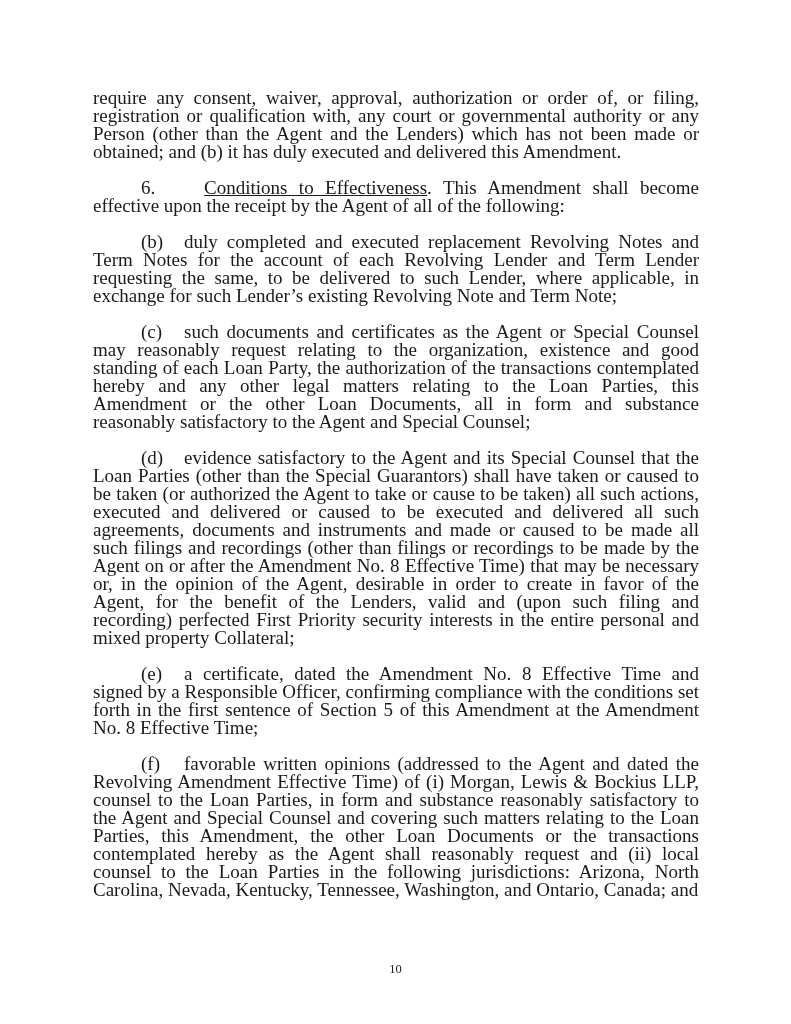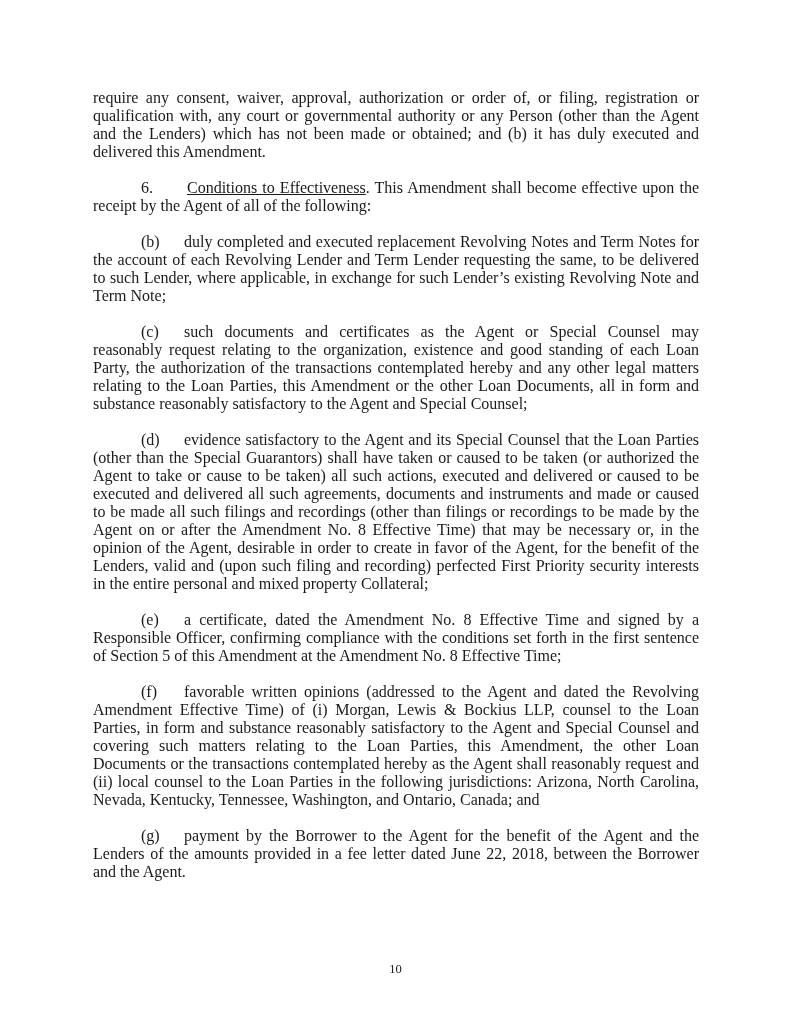--- a/index.html
+++ b/index.html
@@ -3,26 +3,26 @@
 <meta charset="utf-8">
 <style>
   html, body { margin: 0; padding: 0; background: #ffffff; }
   body {
     width: 791px; height: 1024px; position: relative; overflow: hidden;
     font-family: "Liberation Serif", "DejaVu Serif", serif;
     color: #1a1a1a;
   }
   .page {
     position: absolute; left: 93px; top: 89px; width: 606px;
-    font-size: 16px; line-height: 18px;
+    font-size: 19px; line-height: 18px;
   }
   p { margin: 0 0 18px 0; text-align: justify; }
   .ind { display: inline-block; width: 48px; }
   .lbl { display: inline-block; width: 43px; }
-  .u { text-decoration: underline; }
+  .u { text-decoration: underline; margin-left: 17px; }
   .pageno {
     position: absolute; left: 0; width: 791px; top: 962px;
     text-align: center; font-size: 12.5px;
   }
 </style>
 </head>
 <body>
 
 <div class="page">
   <p>require any consent, waiver, approval, authorization or order of, or filing, registration or qualification with, any court or governmental authority or any Person (other than the Agent and the Lenders) which has not been made or obtained; and (b) it has duly executed and delivered this Amendment.</p>
@@ -33,16 +33,15 @@
   <p><span class="ind"></span><span class="lbl">(b)</span><span>duly completed and executed replacement Revolving Notes and Term Notes for the account of each Revolving Lender and Term Lender requesting the same, to be delivered to such Lender, where applicable, in exchange for such Lender’s existing Revolving Note and Term Note;</span></p>
 
   <p><span class="ind"></span><span class="lbl">(c)</span><span>such documents and certificates as the Agent or Special Counsel may reasonably request relating to the organization, existence and good standing of each Loan Party, the authorization of the transactions contemplated hereby and any other legal matters relating to the Loan Parties, this Amendment or the other Loan Documents, all in form and substance reasonably satisfactory to the Agent and Special Counsel;</span></p>
 
   <p><span class="ind"></span><span class="lbl">(d)</span><span>evidence satisfactory to the Agent and its Special Counsel that the Loan Parties (other than the Special Guarantors) shall have taken or caused to be taken (or authorized the Agent to take or cause to be taken) all such actions, executed and delivered or caused to be executed and delivered all such agreements, documents and instruments and made or caused to be made all such filings and recordings (other than filings or recordings to be made by the Agent on or after the Amendment No. 8 Effective Time) that may be necessary or, in the opinion of the Agent, desirable in order to create in favor of the Agent, for the benefit of the Lenders, valid and (upon such filing and recording) perfected First Priority security interests in the entire personal and mixed property Collateral;</span></p>
 
   <p><span class="ind"></span><span class="lbl">(e)</span><span>a certificate, dated the Amendment No. 8 Effective Time and signed by a Responsible Officer, confirming compliance with the conditions set forth in the first sentence of Section 5 of this Amendment at the Amendment No. 8 Effective Time;</span></p>
 
   <p><span class="ind"></span><span class="lbl">(f)</span><span>favorable written opinions (addressed to the Agent and dated the Revolving Amendment Effective Time) of (i) Morgan, Lewis &amp; Bockius LLP, counsel to the Loan Parties, in form and substance reasonably satisfactory to the Agent and Special Counsel and covering such matters relating to the Loan Parties, this Amendment, the other Loan Documents or the transactions contemplated hereby as the Agent shall reasonably request and (ii) local counsel to the Loan Parties in the following jurisdictions: Arizona, North Carolina, Nevada, Kentucky, Tennessee, Washington, and Ontario, Canada; and</span></p>
 
-  <p><span class="ind"></span><span class="lbl">(g)</span><span>payment by the Borrower to the Agent for the benefit of the Agent and the Lenders of the amounts provided in a fee letter dated June 22, 2018, between the Borrower and the Agent.</span></p>
 </div>
 
 <div class="pageno">10</div>
 
 </body></html>

